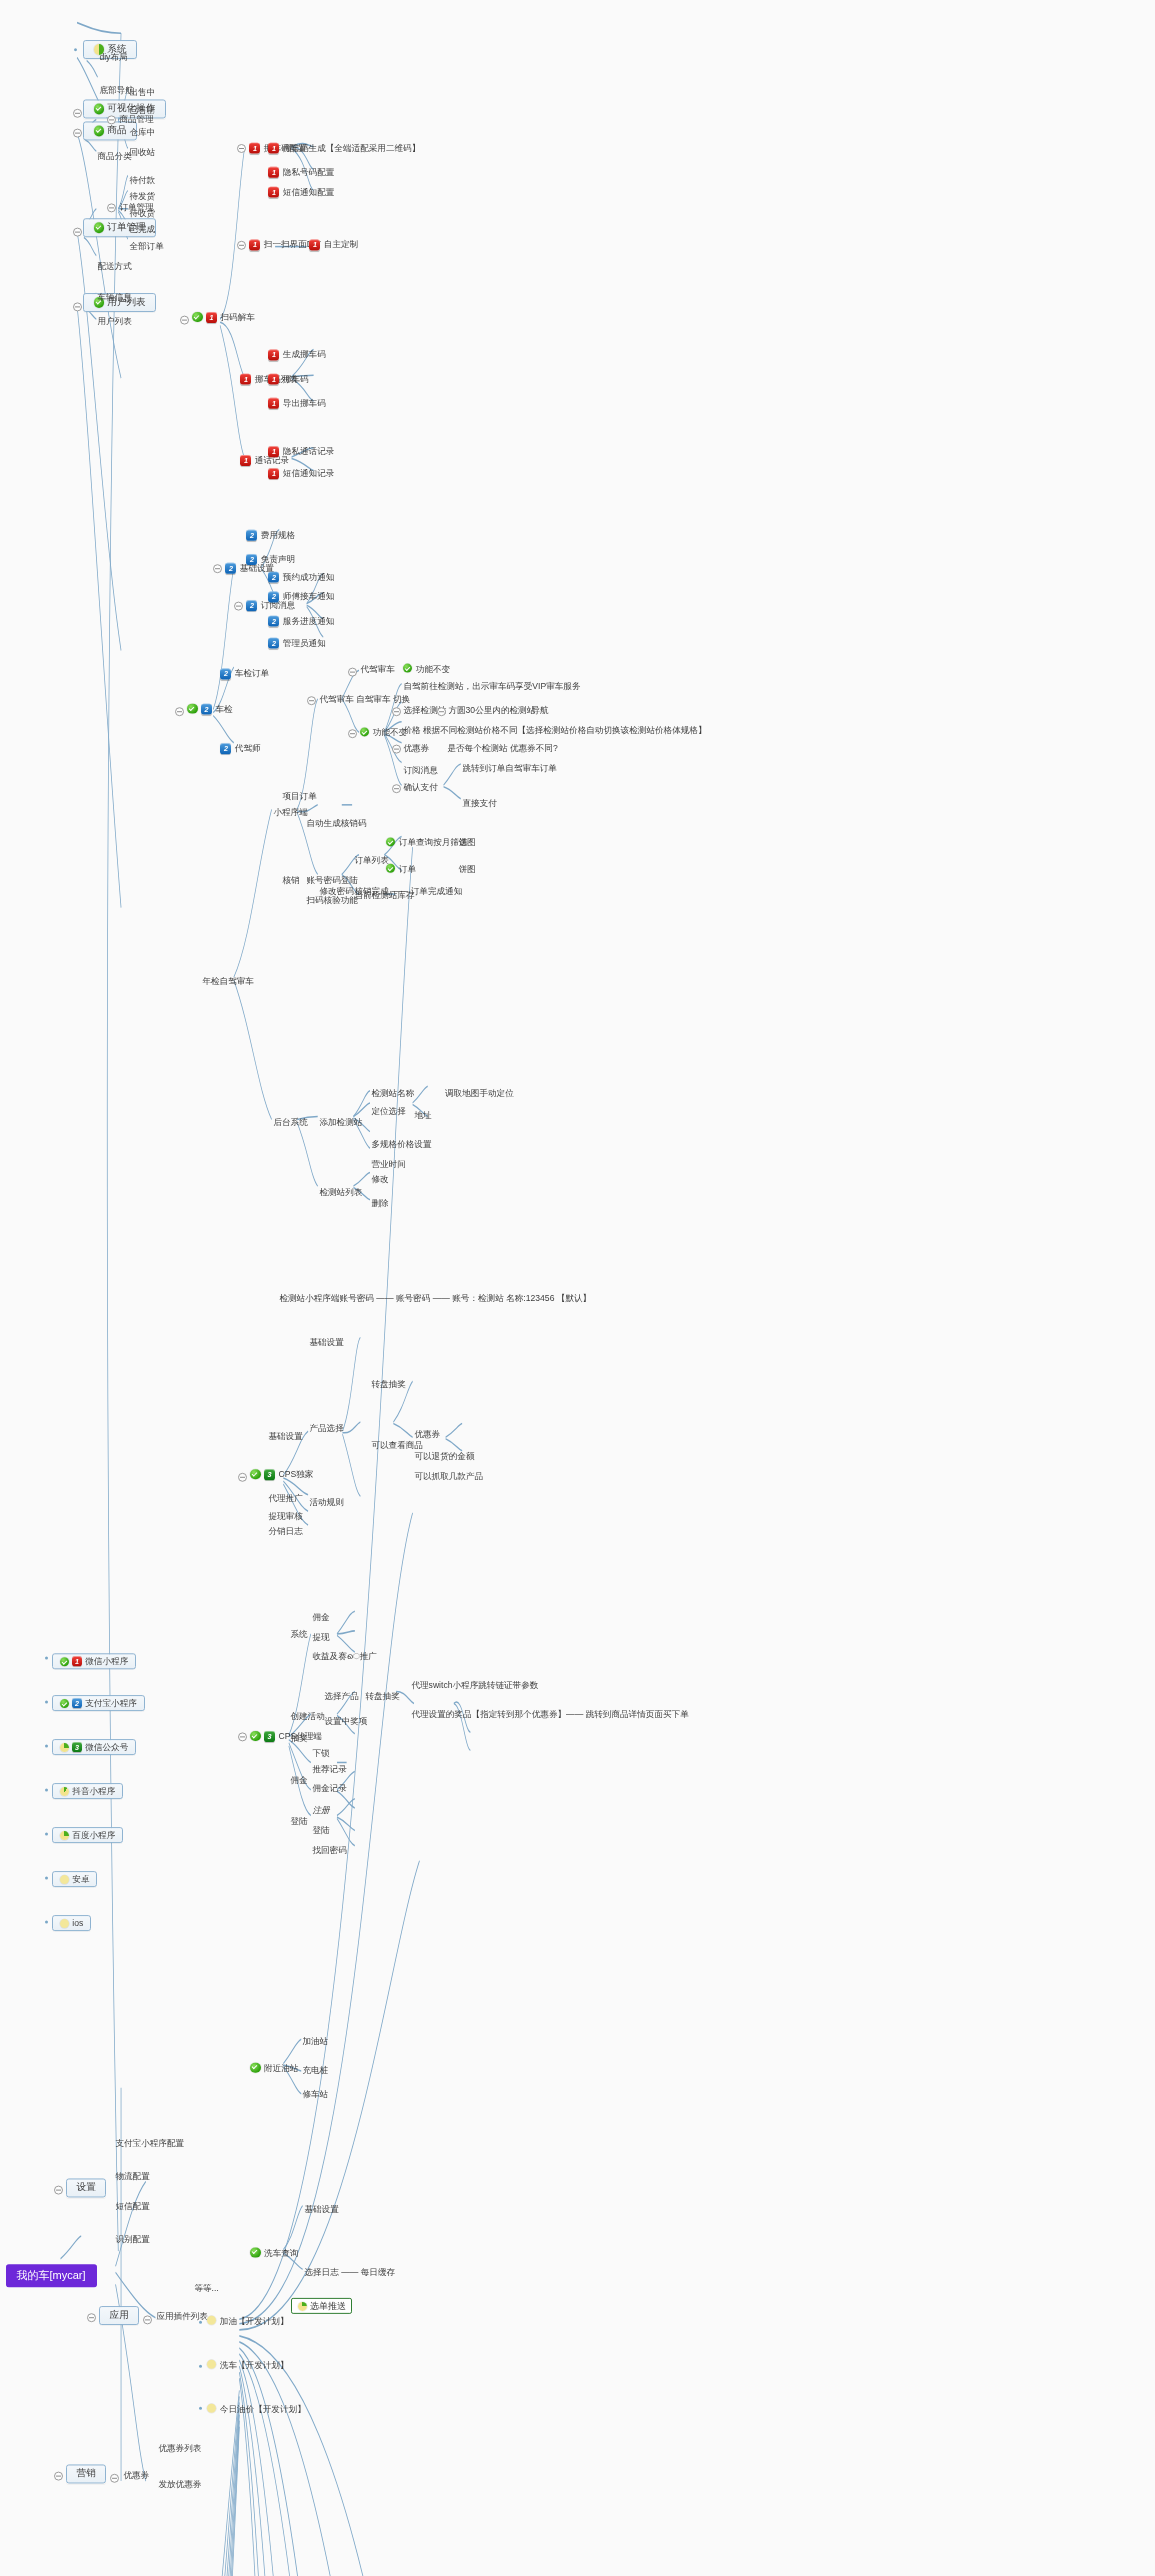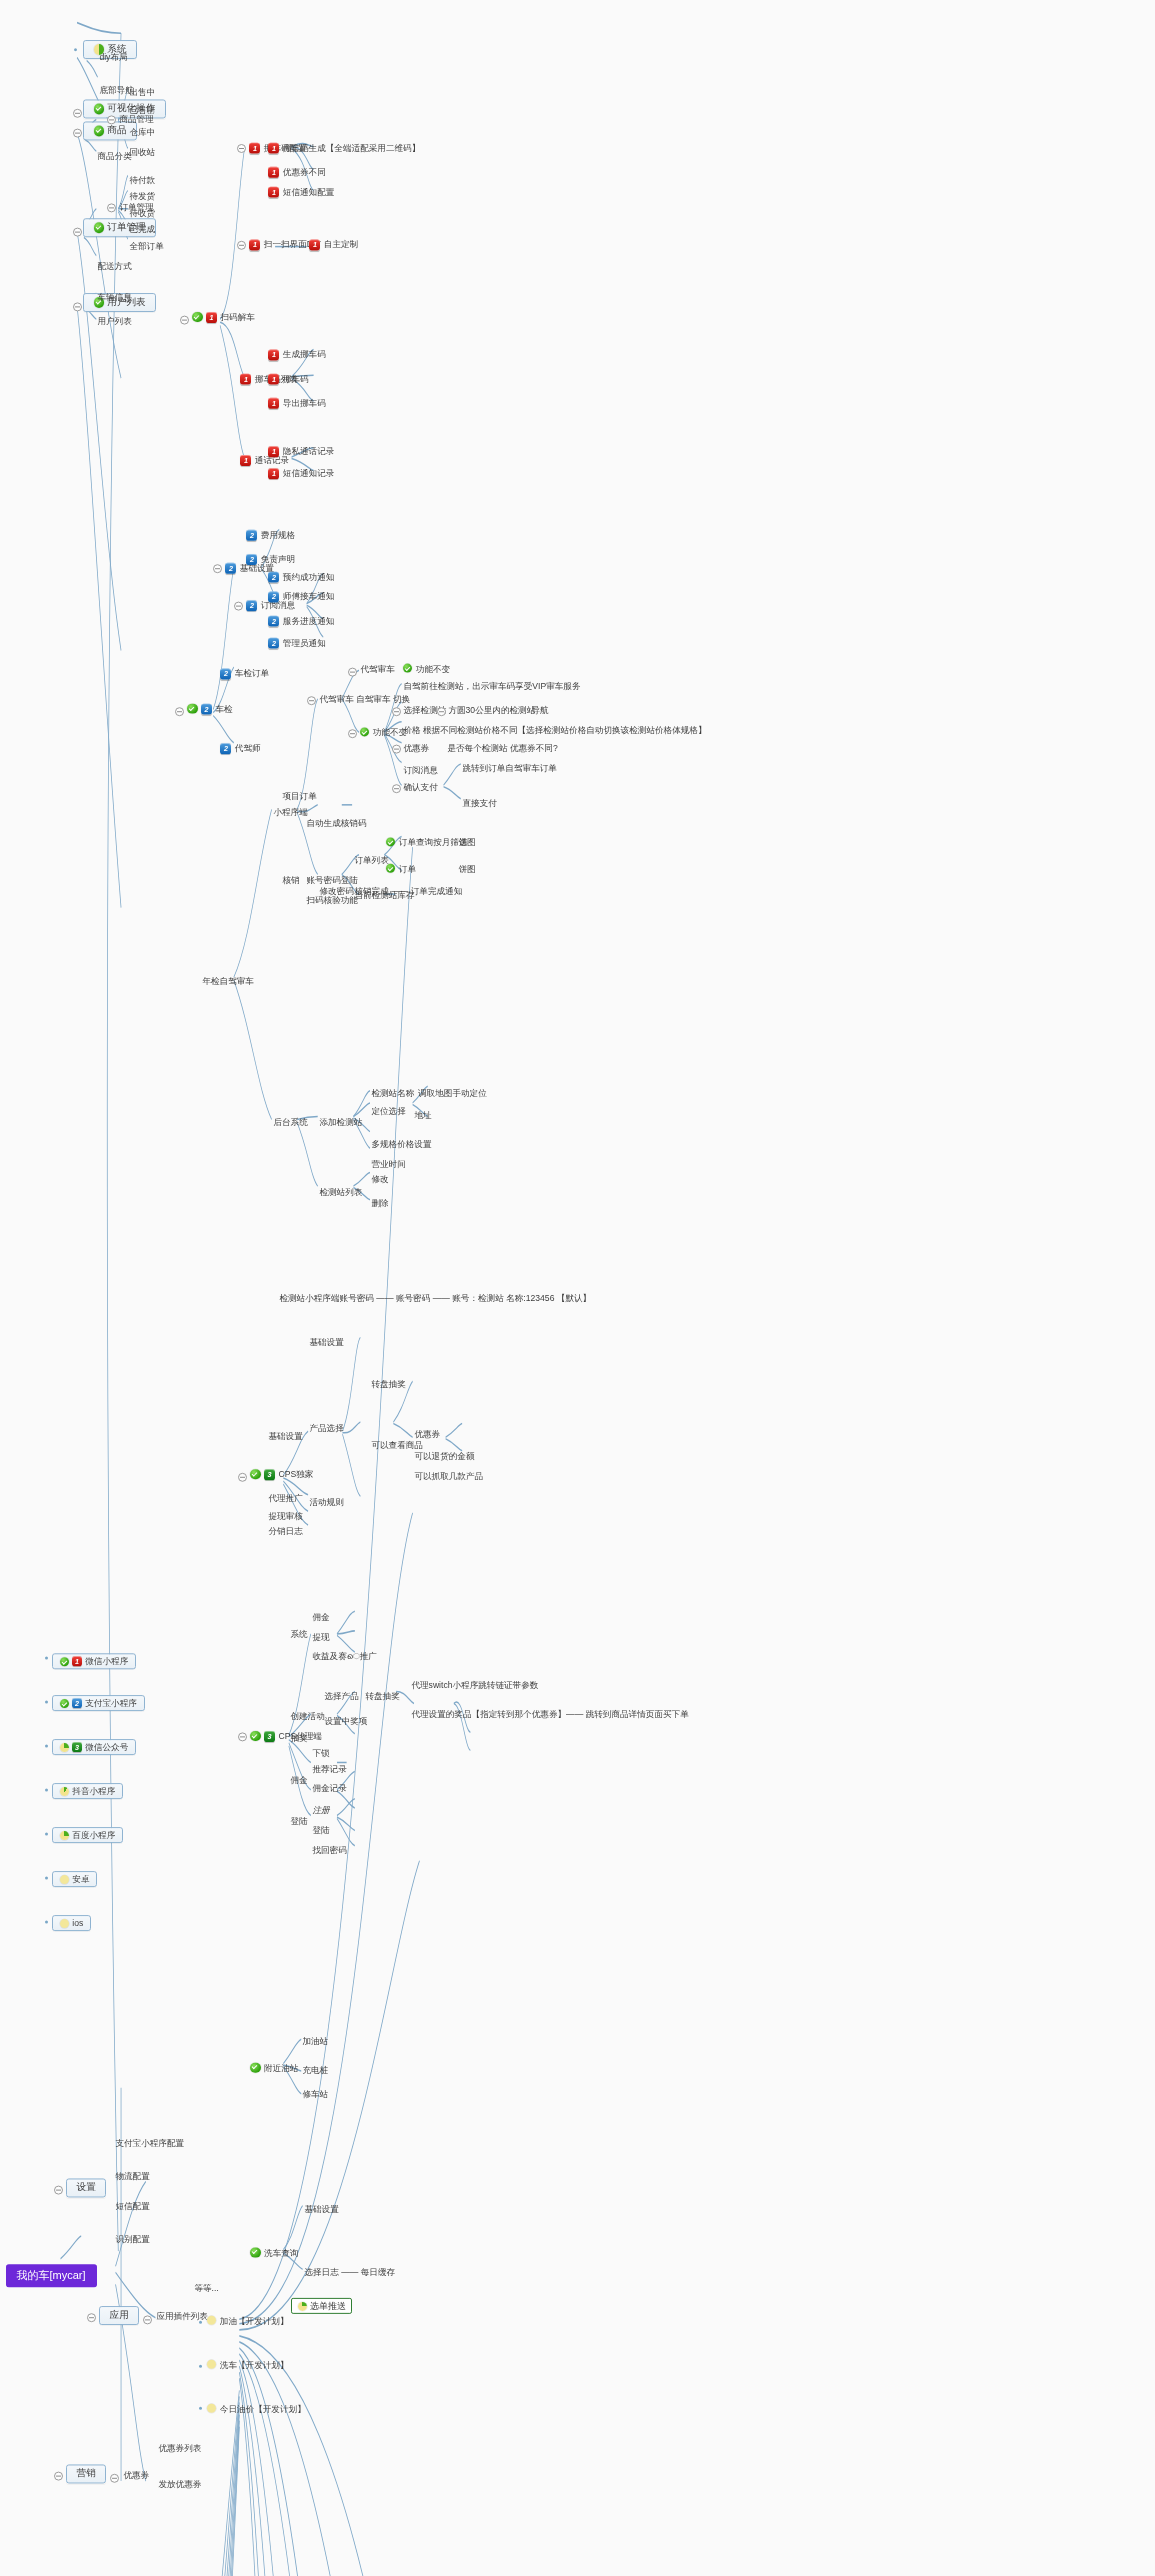--- a/index.html
+++ b/index.html
@@ -381,21 +381,21 @@
   <div class="node plain" style="left: 248px; top: 61px; transform-origin: 0px 50%; transform: scale(1, 0.4545);">
     <span class="num n1">1</span>
     <span class="lbl">挪车码配置</span>
   </div>
   <div class="node plain" style="left: 267px; top: 61px; transform-origin: 0px 50%; transform: scale(1, 0.4545);">
     <span class="num n1">1</span>
     <span class="lbl">挪车码生成【全端适配采用二维码】</span>
     </div>
   <div class="node plain" style="left: 267px; top: 72px; transform-origin: 0px 50%; transform: scale(1, 0.4545);">
     <span class="num n1">1</span>
-    <span class="lbl">优惠券不同</span>
+    <span class="lbl">隐私号码配置</span>
     </div>
   <div class="node plain" style="left: 267px; top: 81px; transform-origin: 0px 50%; transform: scale(1, 0.4545);">
     <span class="num n1">1</span>
     <span class="lbl">短信通知配置</span>
     </div>
 
   <div class="tgl" style="left: 237px; top: 107px; transform-origin: 0px 50%; transform: scale(1, 0.4545);"></div>
   <div class="node plain" style="left: 248px; top: 105px; transform-origin: 0px 50%; transform: scale(1, 0.4545);">
     <span class="num n1">1</span>
     <span class="lbl">扫一扫界面DIY</span>
@@ -594,21 +594,21 @@
     </div>
   <div class="node plain" style="left: 318px; top: 504px; transform-origin: 0px 50%; transform: scale(1, 0.4545);">
     <span class="lbl">添加检测站</span>
     </div>
   <div class="node plain" style="left: 370px; top: 491px; transform-origin: 0px 50%; transform: scale(1, 0.4545);">
     <span class="lbl">检测站名称</span>
     </div>
   <div class="node plain" style="left: 370px; top: 499px; transform-origin: 0px 50%; transform: scale(1, 0.4545);">
     <span class="lbl">定位选择</span>
     </div>
-  <div class="node plain" style="left: 390px; top: 491px; transform-origin: 0px 50%; transform: scale(1, 0.4545); padding-left: 28px;">
+  <div class="node plain" style="left: 417px; top: 491px; transform-origin: 0px 50%; transform: scale(1, 0.4545); padding-left: 28px;">
     <span class="lbl">调取地图手动定位</span>
     </div>
   <div class="node plain" style="left: 413px; top: 501px; transform-origin: 0px 50%; transform: scale(1, 0.4545);">
     <span class="lbl">地址</span>
     </div>
   <div class="node plain" style="left: 370px; top: 514px; transform-origin: 0px 50%; transform: scale(1, 0.4545);">
     <span class="lbl">多规格价格设置</span>
     </div>
   <div class="node plain" style="left: 370px; top: 523px; transform-origin: 0px 50%; transform: scale(1, 0.4545);">
     <span class="lbl">营业时间</span>

